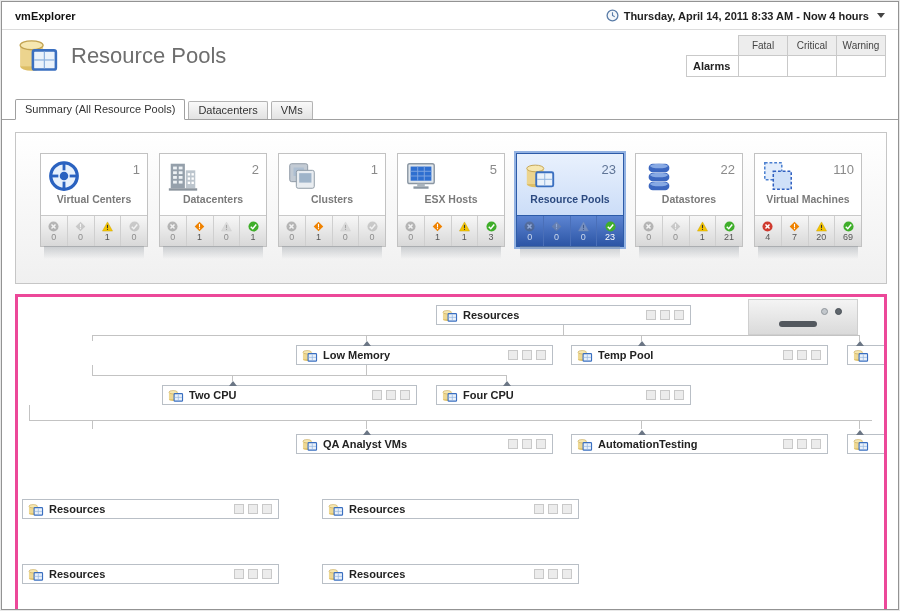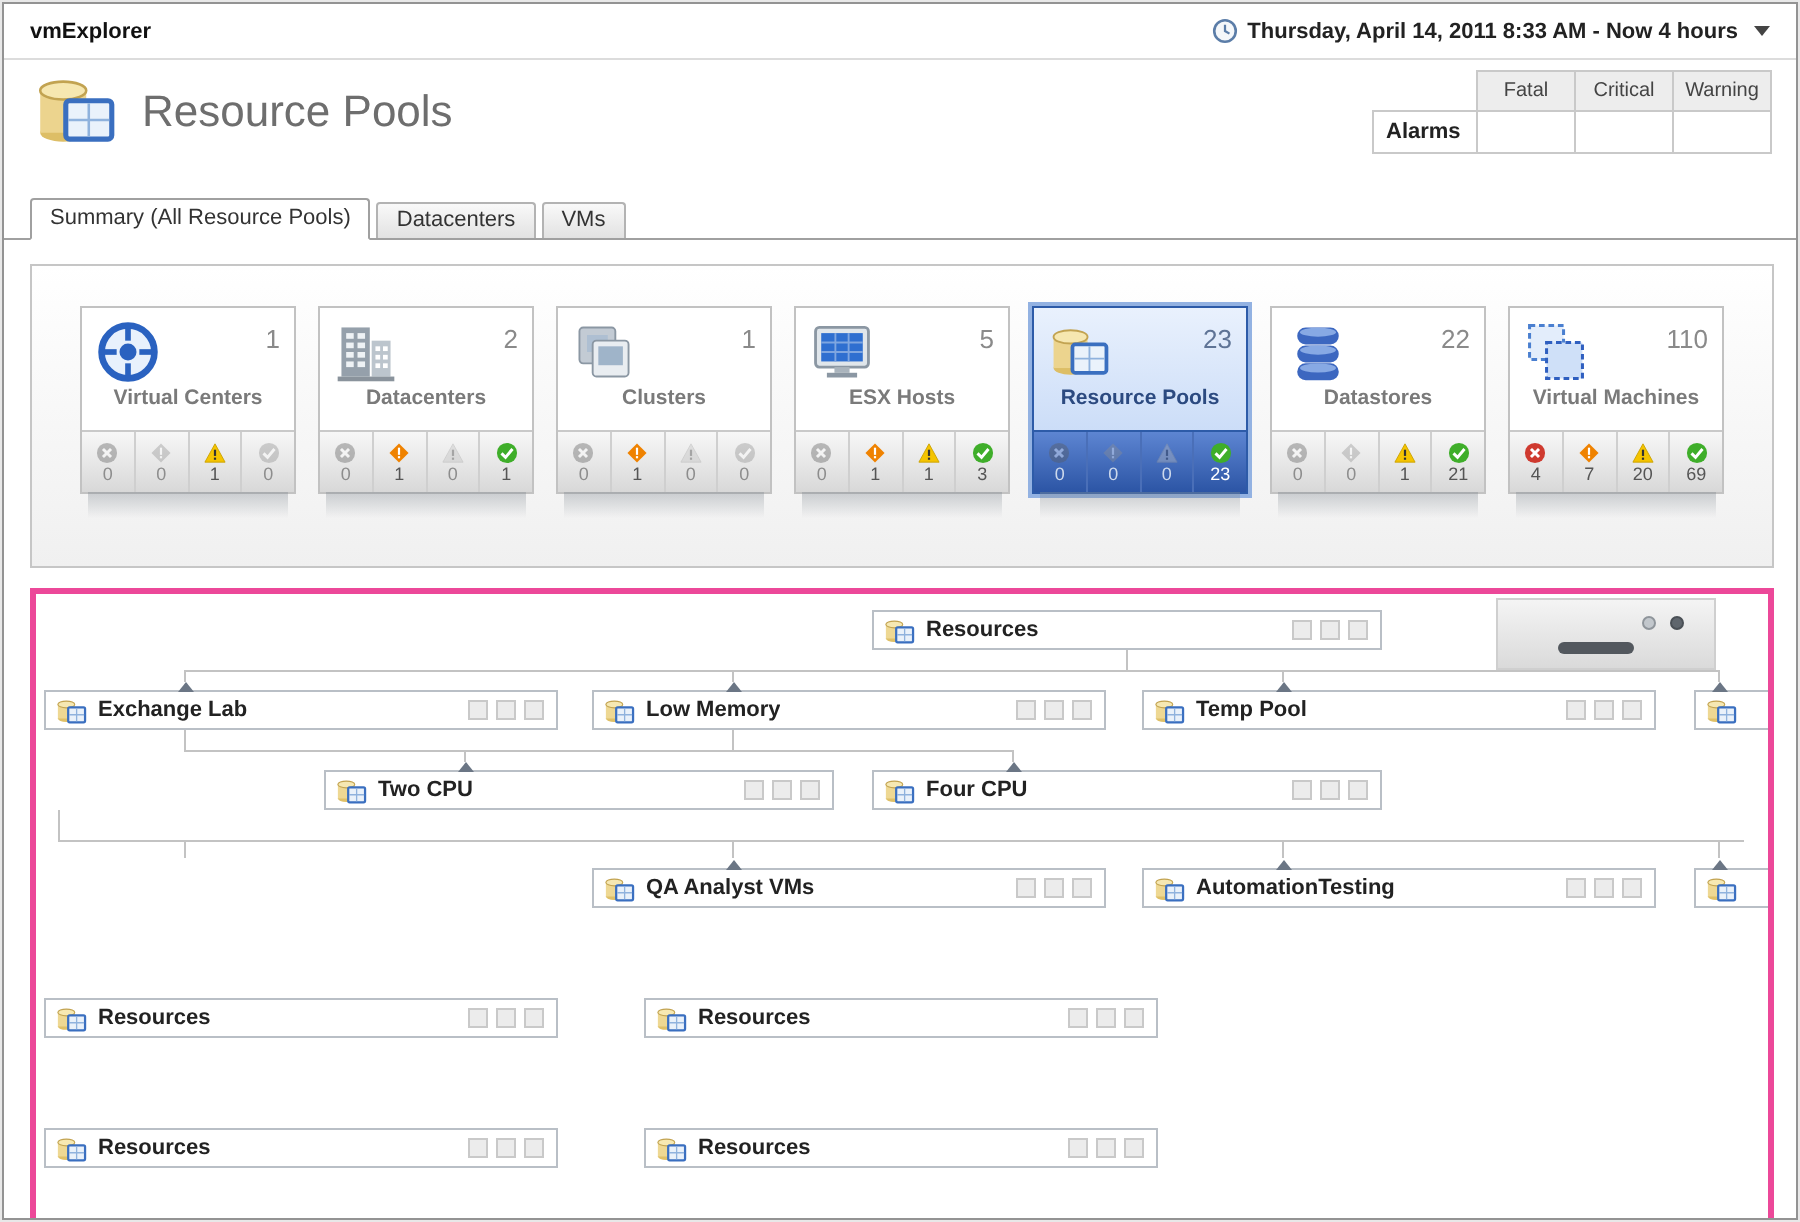--- a/index.html
+++ b/index.html
@@ -512,32 +512,20 @@
           <i></i>
         </span>
     </div>
 
     <div class="server-thumb">
       <span class="slot"></span>
       <span class="knob1"></span>
       <span class="knob2"></span>
     </div>
 
-    <div class="tnode" style="left:4px;top:48px;width:257px">
-      <span class="tarrow"></span>
-      <svg class="ticon" viewBox="0 0 18 16">
-          <use href="#ic-rp-mini"></use>
-        </svg>
-      <span class="tlabel">Exchange Lab</span>
-      <span class="tsquares">
-          <i></i>
-          <i></i>
-          <i></i>
-        </span>
-    </div>
     <div class="tnode" style="left:278px;top:48px;width:257px">
       <span class="tarrow"></span>
       <svg class="ticon" viewBox="0 0 18 16">
           <use href="#ic-rp-mini"></use>
         </svg>
       <span class="tlabel">Low Memory</span>
       <span class="tsquares">
           <i></i>
           <i></i>
           <i></i>

